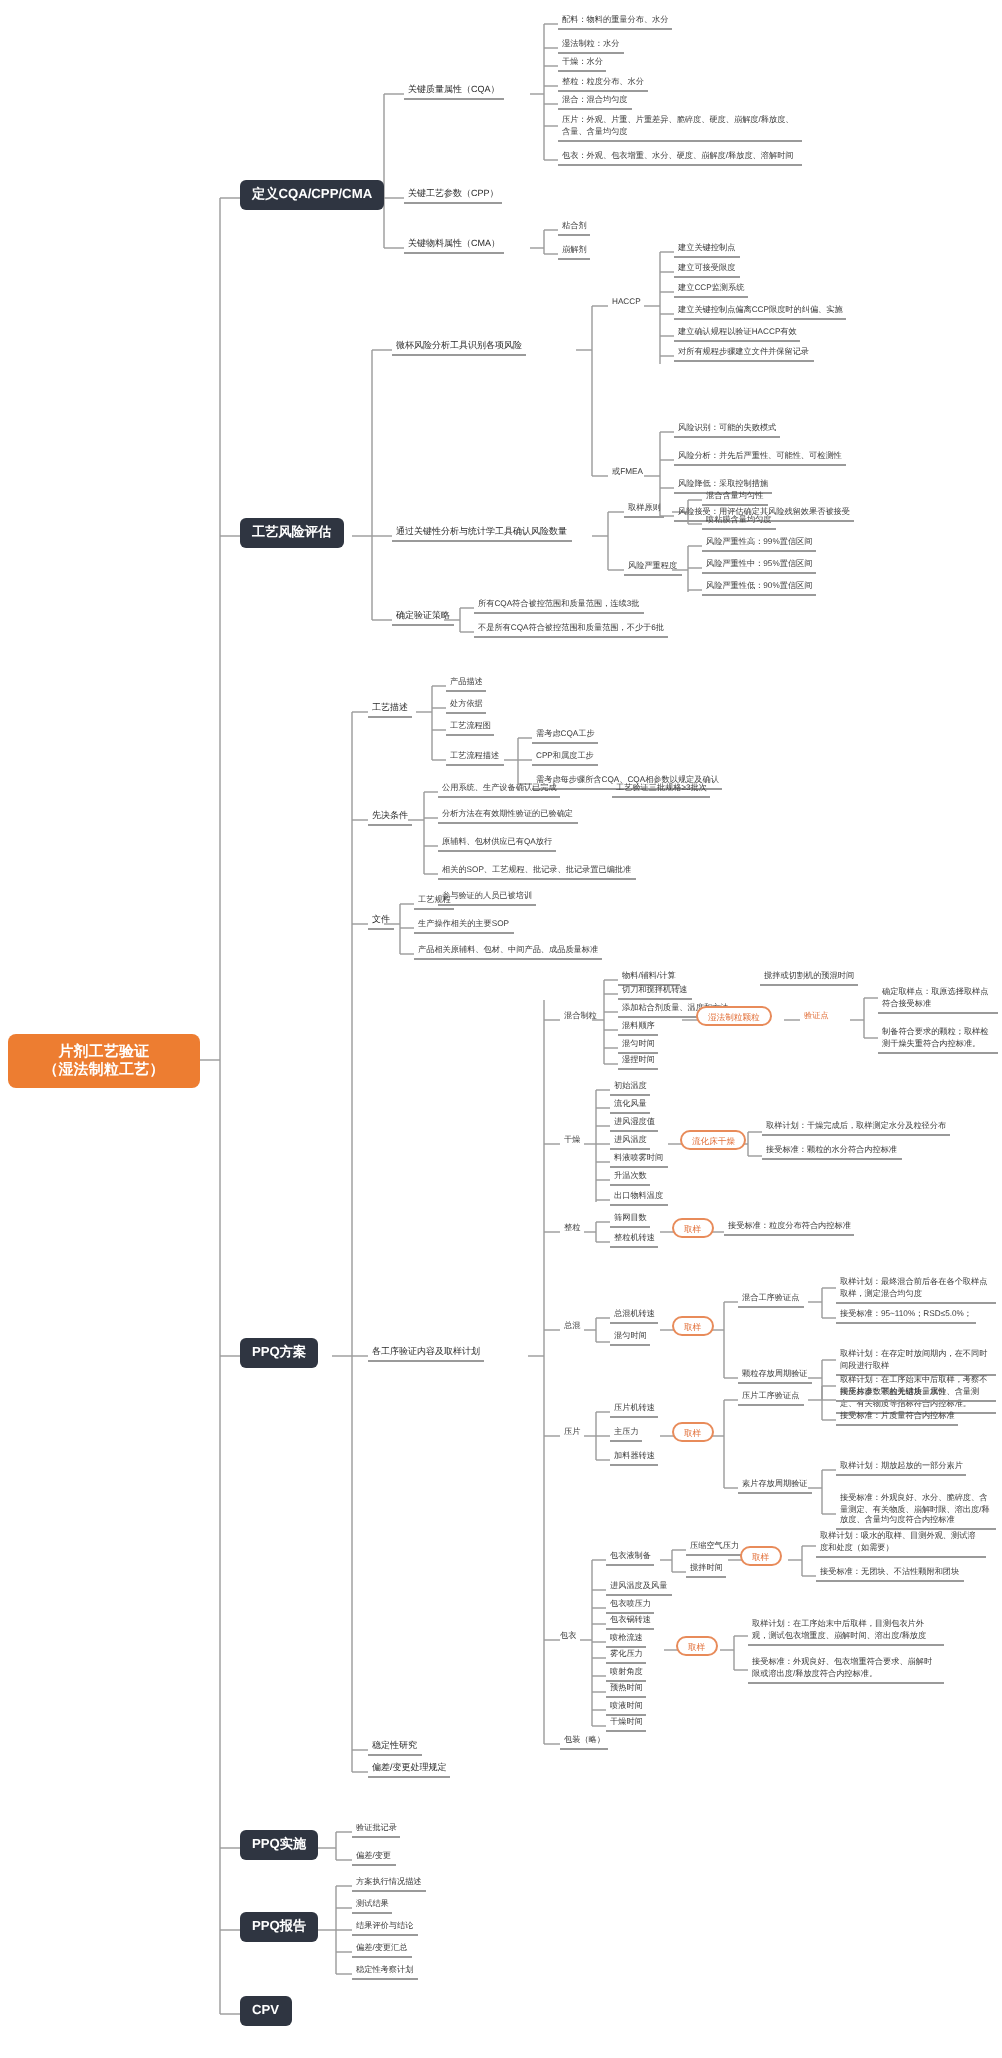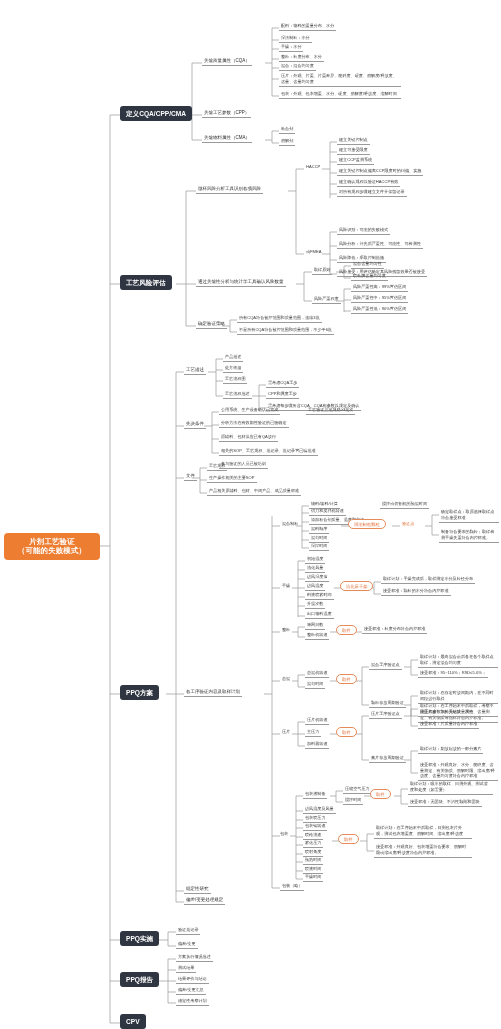--- a/index.html
+++ b/index.html
@@ -1,21 +1,21 @@
 <!DOCTYPE html>
 <html><head>
 <meta charset="utf-8">
 <style>
   html,body{margin:0;padding:0;background:#ffffff;}
   body{
     width:501px;height:1029px;position:relative;overflow:hidden;
     font-family:"Liberation Sans","DejaVu Sans",sans-serif;
     color:#333;
   }
-  #canvas{position:absolute;left:0;top:16px;width:501px;height:877px;text-decoration:underline;}
+  #canvas{position:absolute;left:0;top:0;width:501px;height:877px;text-decoration:underline;}
   svg.links{position:absolute;left:0;top:0;width:501px;height:1029px;pointer-events:none;}
 
   
   .node{position:absolute;box-sizing:border-box;line-height:1.18;}
 
   .root{
     background:#ED7D31;color:#ffffff;border-radius:4px;
     font-size:7.4px;font-weight:bold;text-align:center;
     padding:5px 4px;letter-spacing:.2px;
   }
@@ -290,21 +290,21 @@
       <path d="M168 943 H176"></path>
         <path d="M168 954 H176"></path>
         <path d="M168 965 H176"></path>
       <path d="M168 976 H176"></path>
         <path d="M168 987 H176"></path>
     </g>
   </svg>
 
   <div class="node root" style="left:4px;top:517px;width:96px;">
     <span>片剂工艺验证</span>
-    <span>（可能的失败模式）</span>
+    <span>（湿法制粒工艺）</span>
   </div>
 
   <div class="node lvl1" style="left:120px;top:90px;">定义CQA/CPP/CMA</div>
 
   <div class="node lvl1" style="left:120px;top:259px;">工艺风险评估</div>
 
   <div class="node lvl1" style="left:120px;top:669px;">PPQ方案</div>
 
   <div class="node lvl1" style="left:120px;top:915px;">PPQ实施</div>
 

